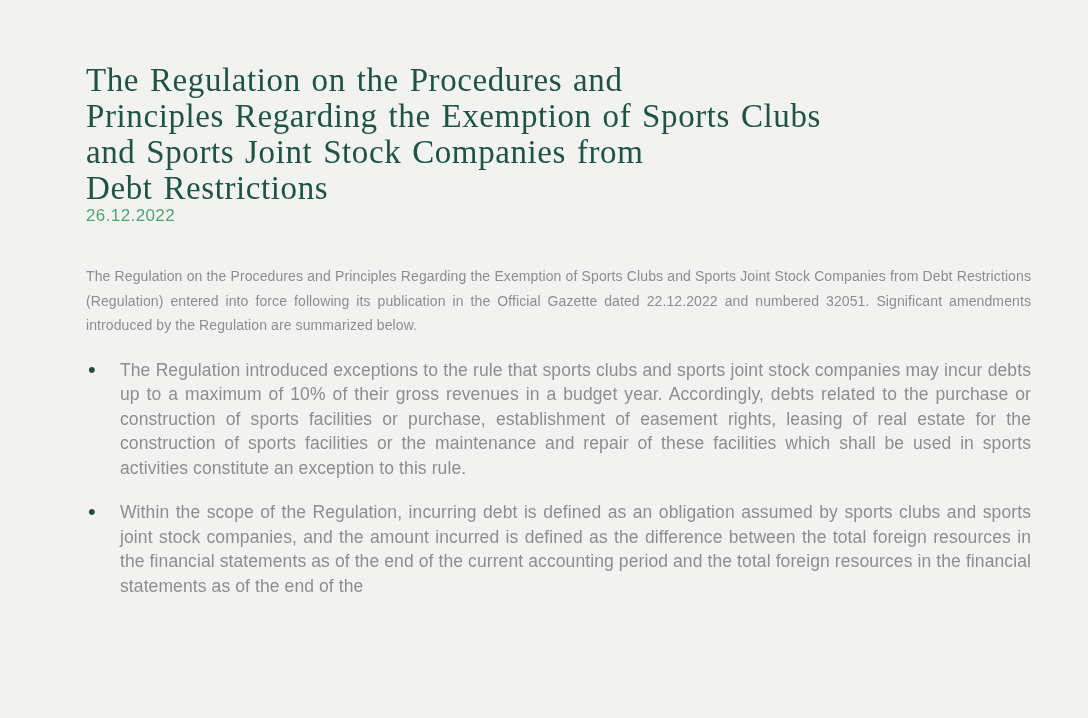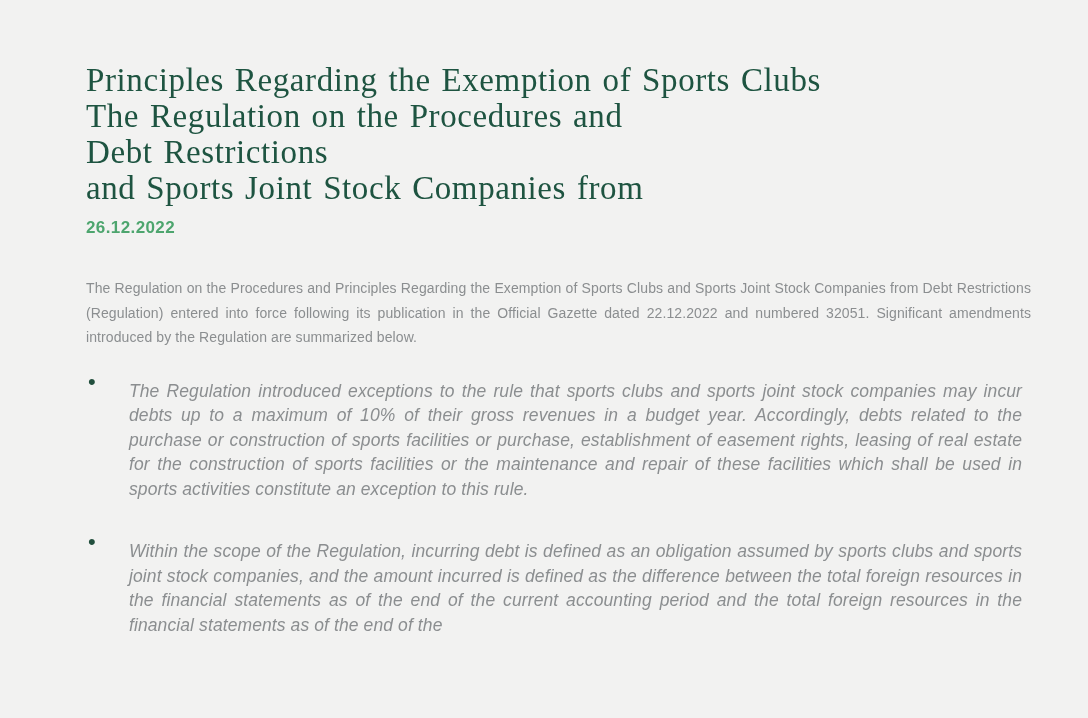--- a/index.html
+++ b/index.html
@@ -31,23 +31,22 @@
     font-family: "Liberation Serif", serif;
     font-weight: 400;
     font-size: 33px;
     line-height: 36px;
     letter-spacing: 0.6px;
     word-spacing: 2px;
     color: var(--title-color);
   }
   .title-line { display: block; }
   .date {
-    margin-top: 12px;
     font-size: 17px;
-    font-weight: 700;
+    font-weight: 400;
     letter-spacing: 0.4px;
     line-height: 20px;
     color: var(--date-color);
   }
   .intro {
     margin: 38px 0 0 0;
     font-size: 14px;
     line-height: 24.5px;
     letter-spacing: 0.1px;
     color: var(--body-color);
@@ -67,39 +66,38 @@
   .bullet-dot {
     flex: 0 0 34px;
     width: 34px;
     padding-left: 2px;
     font-size: 22px;
     line-height: 24px;
     color: var(--bullet-color);
   }
   .bullet-text {
     flex: 1;
-    margin: 9px;
+    margin: 0;
     font-size: 17.5px;
     line-height: 24.5px;
     letter-spacing: 0.1px;
     color: var(--body-color);
     text-align: justify;
-    font-style: italic;
   }
 </style>
 </head>
 <body>
 
 <main class="page">
 
   <h1 class="title">
+    <span class="title-line">The Regulation on the Procedures and</span>
     <span class="title-line">Principles Regarding the Exemption of Sports Clubs</span>
-    <span class="title-line">The Regulation on the Procedures and</span>
+    <span class="title-line">and Sports Joint Stock Companies from</span>
     <span class="title-line">Debt Restrictions</span>
-    <span class="title-line">and Sports Joint Stock Companies from</span>
   </h1>
 
   <div class="date">26.12.2022</div>
 
   <p class="intro">The Regulation on the Procedures and Principles Regarding the Exemption of Sports Clubs and Sports Joint Stock Companies from Debt Restrictions (Regulation) entered into force following its publication in the Official Gazette dated 22.12.2022 and numbered 32051. Significant amendments introduced by the Regulation are summarized below.</p>
 
   <ul class="bullets">
     <li class="bullet-item">
       <span class="bullet-dot">•</span>
       <p class="bullet-text">The Regulation introduced exceptions to the rule that sports clubs and sports joint stock companies may incur debts up to a maximum of 10% of their gross revenues in a budget year. Accordingly, debts related to the purchase or construction of sports facilities or purchase, establishment of easement rights, leasing of real estate for the construction of sports facilities or the maintenance and repair of these facilities which shall be used in sports activities constitute an exception to this rule.</p>

